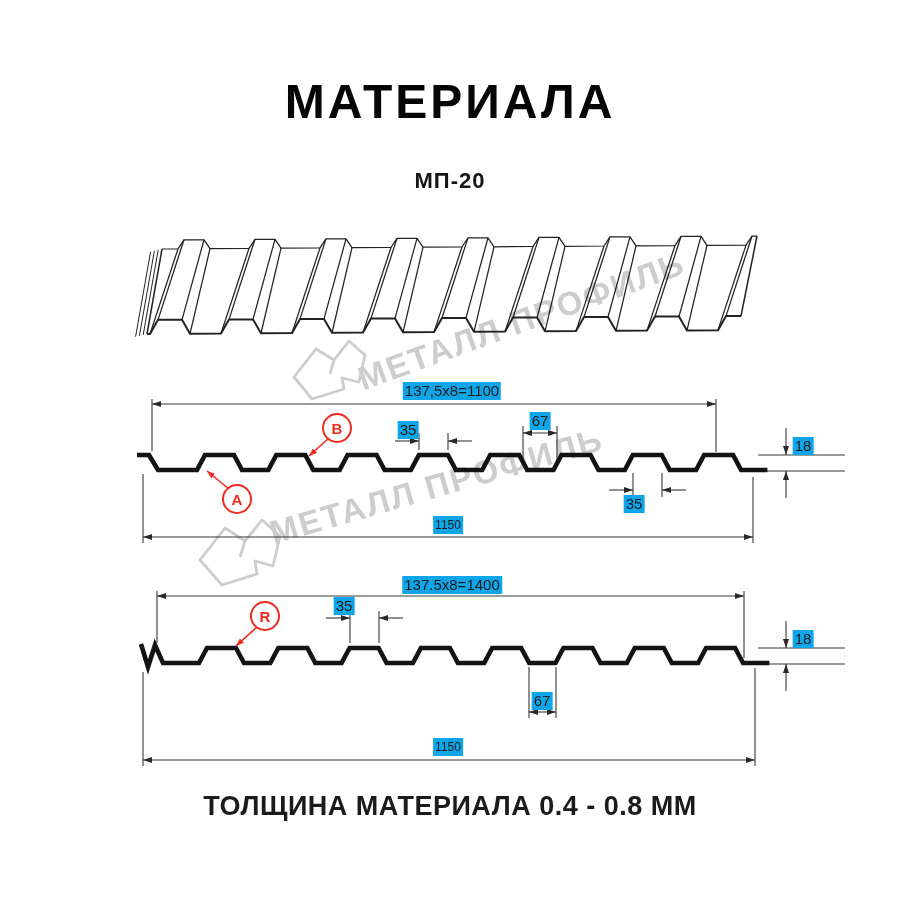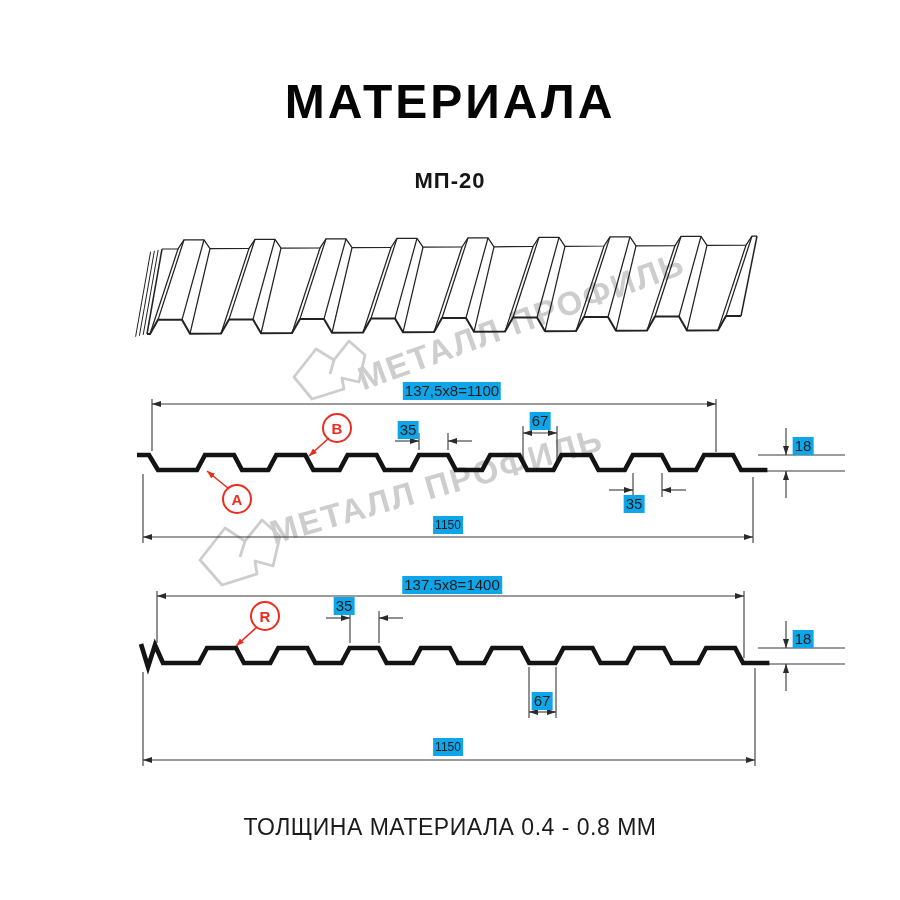--- a/index.html
+++ b/index.html
@@ -11,21 +11,21 @@
   .title{
     position:absolute;left:450px;top:74px;transform:translateX(-50%);
     font-size:48px;font-weight:bold;letter-spacing:3px;color:#050505;white-space:nowrap;
   }
   .subtitle{
     position:absolute;left:450px;top:128px;transform:translateX(-50%);
     font-size:22px;font-weight:bold;letter-spacing:1px;color:#151515;white-space:nowrap;margin-top:40px;
   }
   .footer{
     position:absolute;left:450px;top:791px;transform:translateX(-50%);
-    font-size:23px;font-weight:normal;letter-spacing:.5px;color:#1b1b1b;white-space:nowrap;margin-top:23px;
+    font-size:27px;font-weight:bold;letter-spacing:.5px;color:#1b1b1b;white-space:nowrap;
   }
   .wm{
     position:absolute;color:#cdcdcd;font-size:33px;font-weight:bold;letter-spacing:2px;
     white-space:nowrap;transform-origin:left bottom;user-select:none;
   }
   #wm1{left:366px;top:360px;transform:rotate(-20deg)}
   #wm2{left:276px;top:514px;transform:rotate(-16deg)}
   svg{position:absolute;left:0;top:0}
   .dim{
     position:absolute;font-size:15px;color:#1c1c1c;background:#0ea5e9;padding:0 2px;

